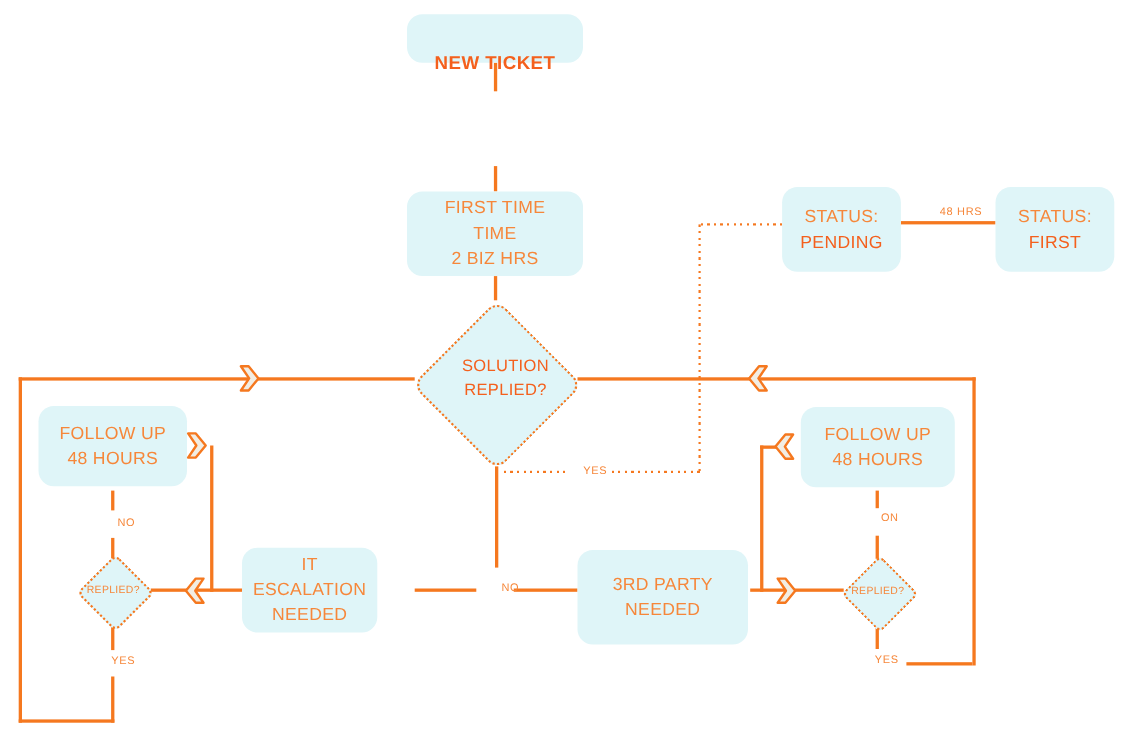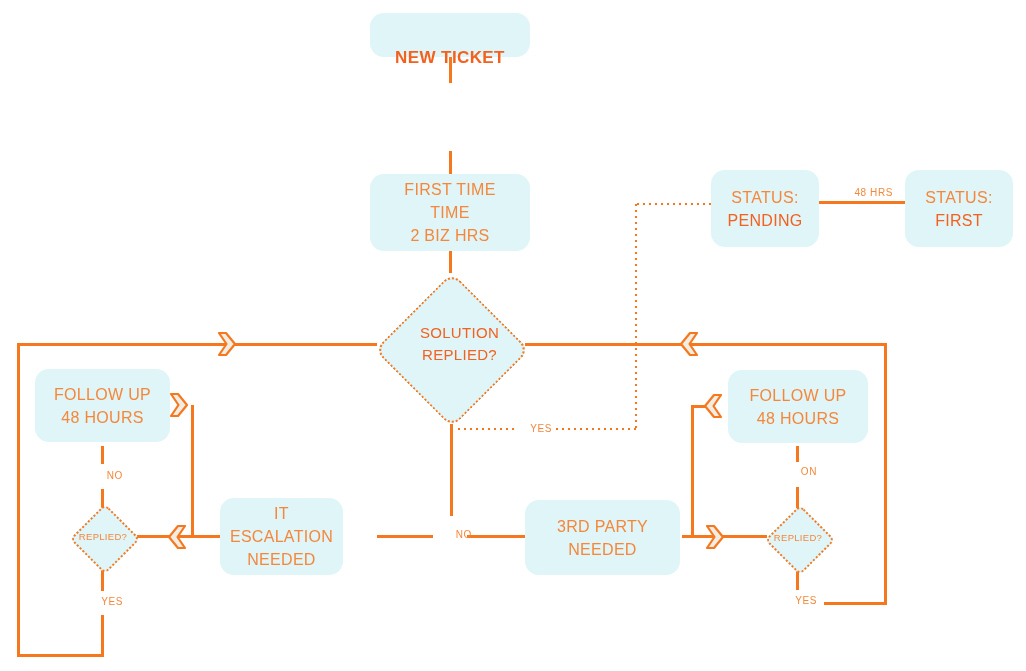--- a/index.html
+++ b/index.html
@@ -109,21 +109,21 @@
     <span class="reg">FOLLOW UP</span>
     <span class="reg">48 HOURS</span>
   </div>
 
   <div class="box" style="left:220px;top:498px;width:123px;height:77px">
     <span class="reg">IT</span>
     <span class="reg">ESCALATION</span>
     <span class="reg">NEEDED</span>
   </div>
 
-  <div class="box" style="left:525px;top:500px;width:155px;height:75px">
+  <div class="box" style="left:525px;top:500px;width:155px;height:86px">
     <span class="reg">3RD PARTY</span>
     <span class="reg">NEEDED</span>
   </div>
 
   <div class="box" style="left:728px;top:370px;width:140px;height:73px">
     <span class="reg">FOLLOW UP</span>
     <span class="reg">48 HOURS</span>
   </div>
 
   <div class="diamond big" style="left:397px;top:295px;width:106px;height:106px"></div>

